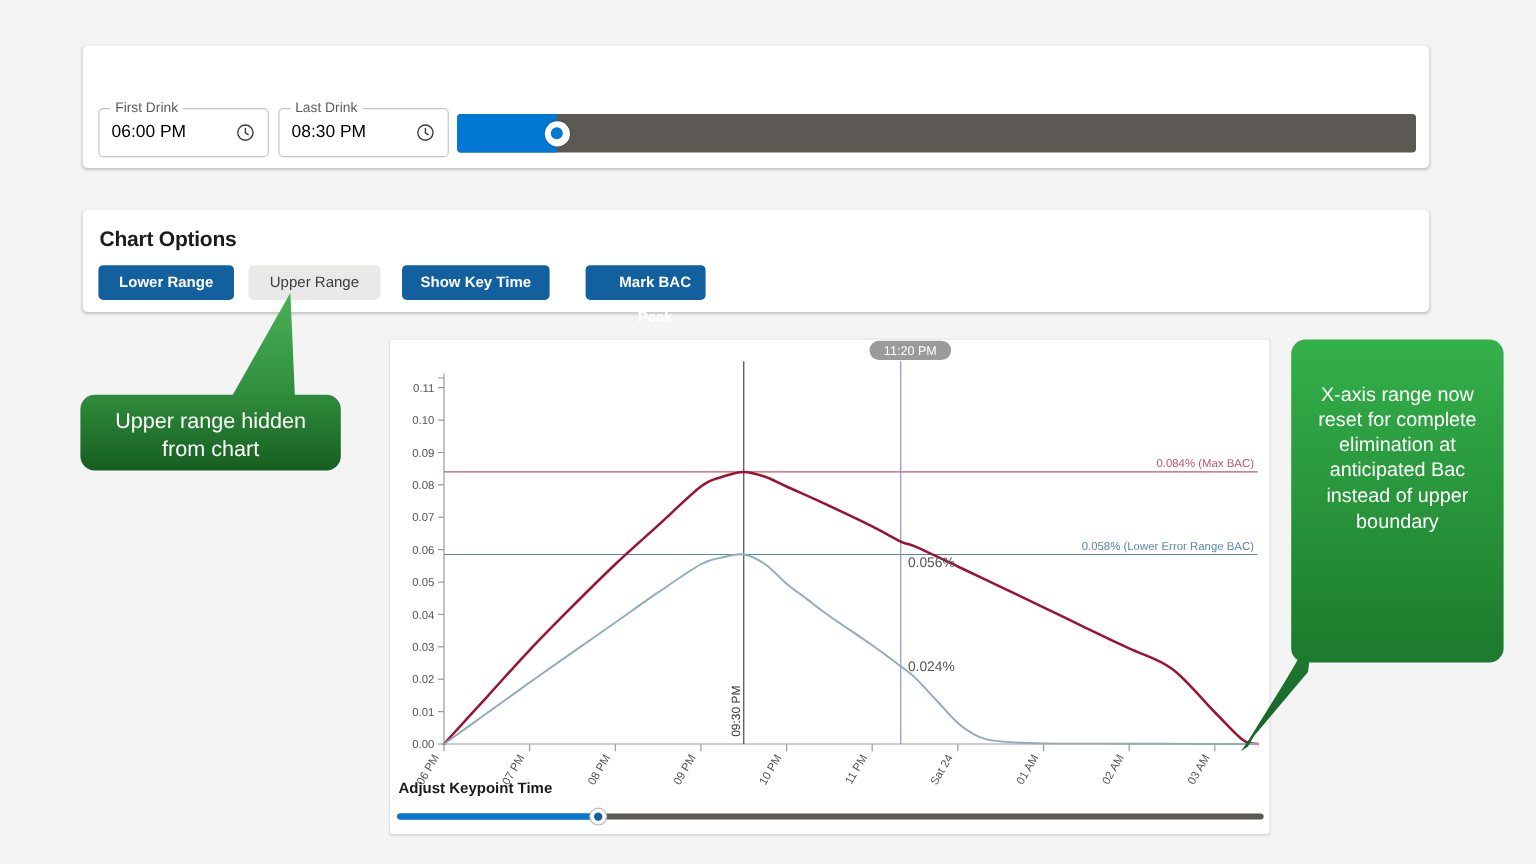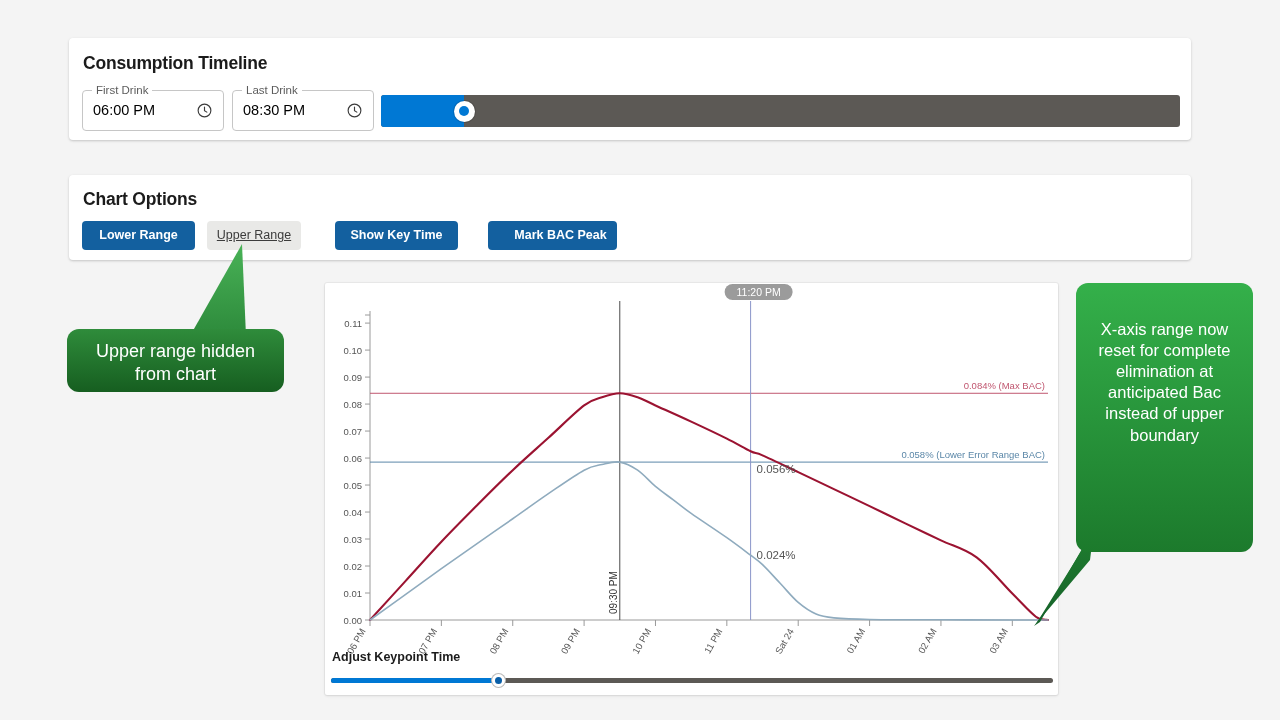--- a/index.html
+++ b/index.html
@@ -146,23 +146,23 @@
     line-height: 29px;
     text-align: center;
     box-sizing: border-box;
   }
   .opt-btn.inactive {
     background: #e9e9e7;
     color: #3c3c3c;
     font-weight: normal;
   }
   #btn-lower-range  { left: 13px;  width: 113px; }
-  #btn-upper-range  { left: 138px; width: 94px; text-decoration: underline; }
+  #btn-upper-range  { left: 138px; width: 110px; }
   #btn-show-key     { left: 266px; width: 123px; }
-  #btn-mark-peak    { left: 419px; width: 129px; padding-left: 16px; }
+  #btn-mark-peak    { left: 419px; width: 100px; padding-left: 16px; }
 
   
   #chart-card {
     left: 325px;
     top: 283px;
     width: 733px;
     height: 412px;
     border-radius: 2px;
     box-shadow: 0 1px 3px rgba(0,0,0,0.10), 0 0 0 1px rgba(0,0,0,0.04);
   }
@@ -248,21 +248,20 @@
   .callout-tail {
     position: absolute;
     pointer-events: none;
   }
 </style>
 </head>
 <body>
 
 <div class="card" id="timeline-card">
 
-  <div class="card-title" id="timeline-title">Consumption Timeline</div>
 
   <div class="time-field" id="first-drink-field">
     <span class="legend">First Drink</span>
     <span class="value">06:00 PM</span>
     <span class="clock-icon">
       <svg width="17" height="17" viewBox="0 0 24 24" fill="none" stroke="#3b3b3b" stroke-width="1.6">
         <circle cx="12" cy="12" r="9"></circle>
         <path d="M12 7v5.3l3.3 2" stroke-linecap="round"></path>
       </svg>
     </span>

